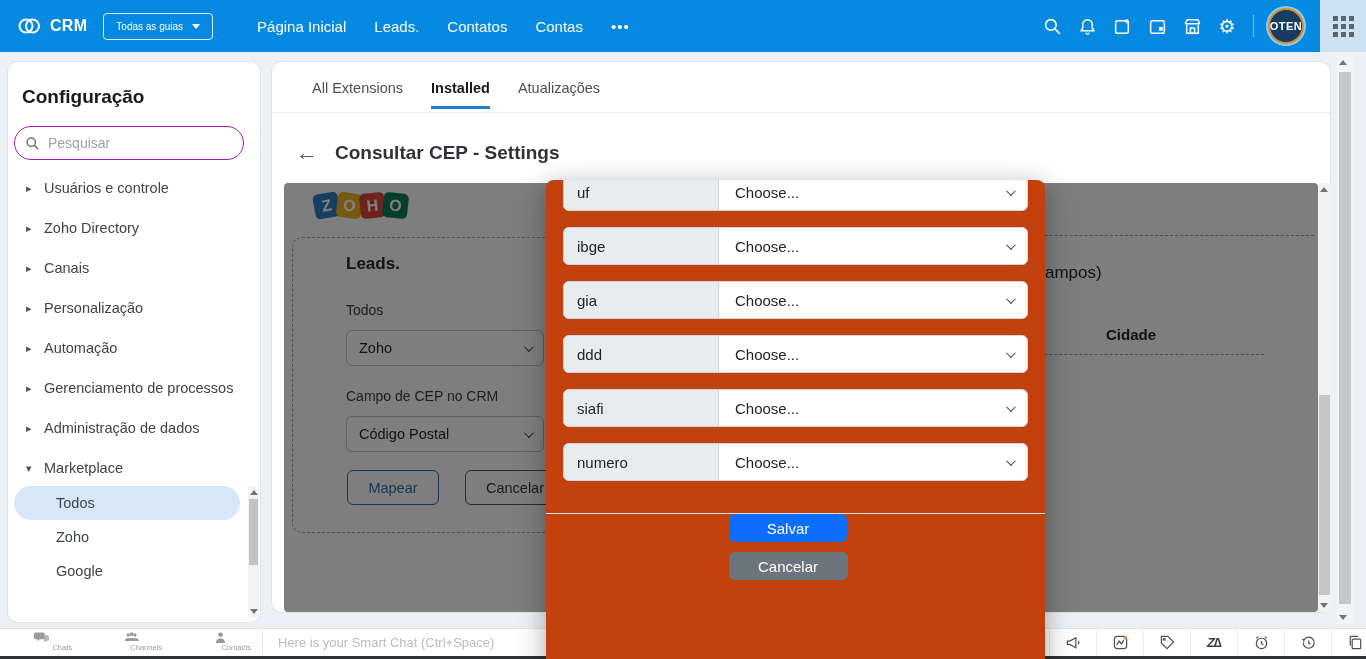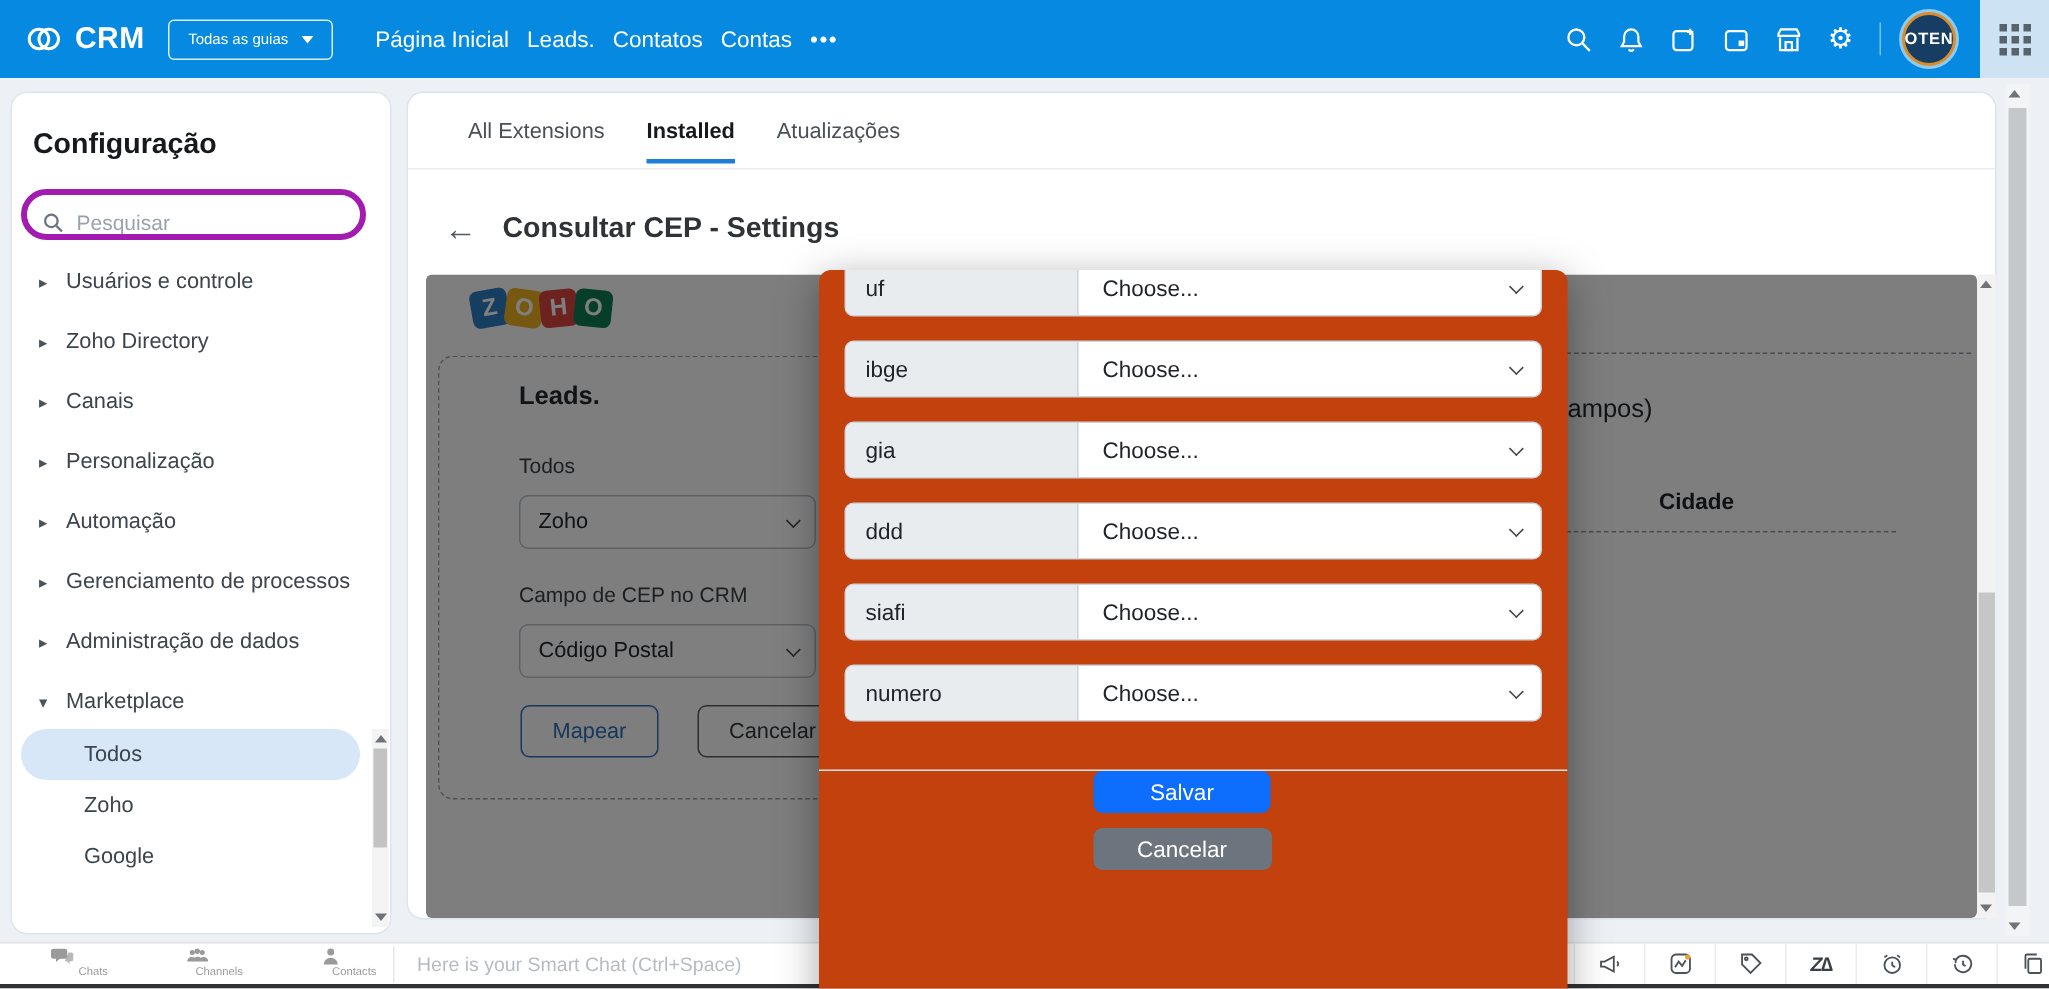--- a/index.html
+++ b/index.html
@@ -10,29 +10,29 @@
     background: #edf1f6;
     overflow: hidden;
     color: #2f3338;
   }
   
   .topbar {
     position:absolute; left:0; top:0; width:1366px; height:52px;
     background:#0689e0; display:flex; align-items:center; color:#fff;
   }
   .tb-logo { margin-left:16px; display:flex; }
-  .tb-brand { font-size:20px; font-weight:bold; margin-left:8px; letter-spacing:.3px; }
+  .tb-brand { font-size:16px; font-weight:bold; margin-left:8px; letter-spacing:.3px; }
   .tabs-btn {
     margin-left:16px; height:27px; display:flex; align-items:center; gap:9px;
     background:transparent; border:1px solid rgba(255,255,255,.85); border-radius:4px;
     color:#fff; font-size:10px; padding:0 12px; font-family:inherit; cursor:pointer;
   }
   .caret-down { width:0; height:0; border-left:4px solid transparent; border-right:4px solid transparent; border-top:5px solid #fff; display:inline-block; }
   .tb-nav { display:flex; align-items:center; margin-left:16px; }
-  .tb-nav a { color:#fff; font-size:15px; text-decoration:none; margin-left:12px; cursor:pointer; }
+  .tb-nav a { color:#fff; font-size:15px; text-decoration:none; margin-left:28px; cursor:pointer; }
   .tb-more { font-size:13px; letter-spacing:1px; }
   .tb-right { margin-left:auto; display:flex; align-items:center; height:52px; }
   .tb-ic { width:20px; height:20px; margin-left:15px; display:flex; align-items:center; justify-content:center; color:#fff; cursor:pointer; }
   .tb-ic svg { width:19px; height:19px; }
   .gear-glyph { font-size:19px; line-height:19px; }
   .tb-divider { width:1px; height:22px; background:rgba(255,255,255,.45); margin-left:16px; }
   .avatar {
     width:36px; height:36px; border-radius:50%; margin-left:14px;
     background:#173d63; border:2px solid #d88d2c; box-shadow:0 0 0 2px rgba(255,255,255,.55);
     display:flex; align-items:center; justify-content:center; cursor:pointer;
@@ -45,21 +45,21 @@
   .grid-ic { display:grid; grid-template-columns:repeat(3,5px); grid-gap:3px; }
   .grid-ic i { width:5px; height:5px; background:#59636c; }
   
   .sidebar {
     position:absolute; left:8px; top:62px; width:252px; height:560px;
     background:#fff; border-radius:10px; box-shadow:0 0 0 1px rgba(210,218,226,.5);
   }
   .side-title { position:absolute; left:14px; top:24px; font-size:19px; font-weight:bold; color:#16191d; }
   .side-search {
     position:absolute; left:6px; top:64px; width:230px; height:34px;
-    border:4px solid #a21caf; border-radius:17px; display:flex; align-items:flex-end; padding:0 10px; background:#fff;
+    border:1px solid #a21caf; border-radius:17px; display:flex; align-items:center; padding:0 10px; background:#fff;
   }
   .side-search svg { width:15px; height:15px; color:#6b737c; flex:0 0 auto; }
   .side-search input { border:none; outline:none; margin-left:8px; width:170px; font-size:14px; color:#333; font-family:inherit; background:transparent; }
   .side-search input::placeholder { color:#9aa3ad; }
   .side-items { position:absolute; left:0; top:106px; width:100%; }
   .side-item { height:40px; display:flex; align-items:center; padding-left:18px; cursor:pointer; color:#3c444d; font-size:14.5px; }
   .side-item .tri { font-size:11px; color:#4a525a; width:18px; flex:0 0 auto; }
   .side-children { position:absolute; left:0; top:424px; width:100%; }
   .side-child { height:34px; display:flex; align-items:center; padding-left:48px; font-size:14.5px; color:#3c444d; cursor:pointer; }
   .side-child.selected { background:#d7e7f8; border-radius:17px; margin:0 20px 0 6px; padding-left:42px; }

